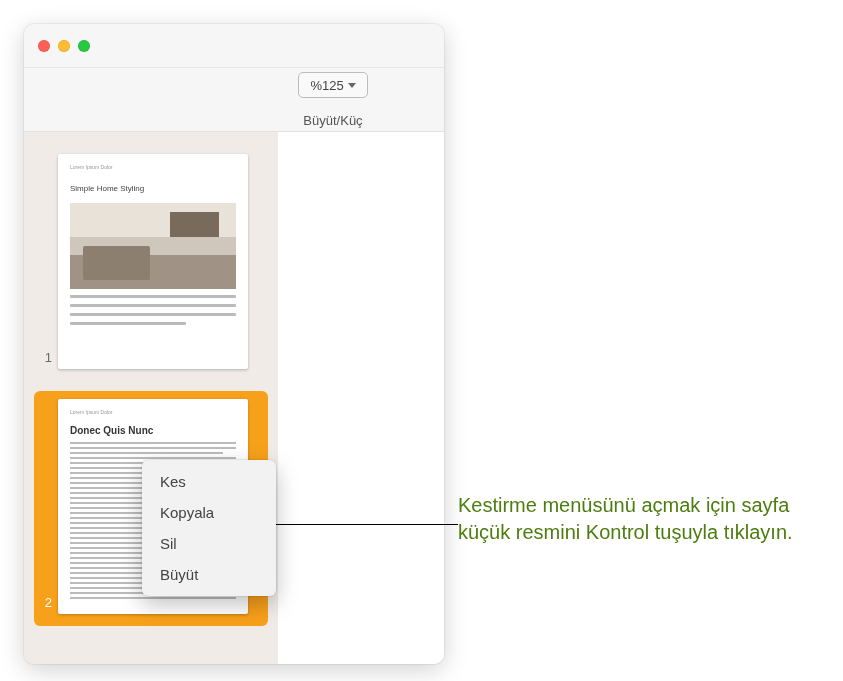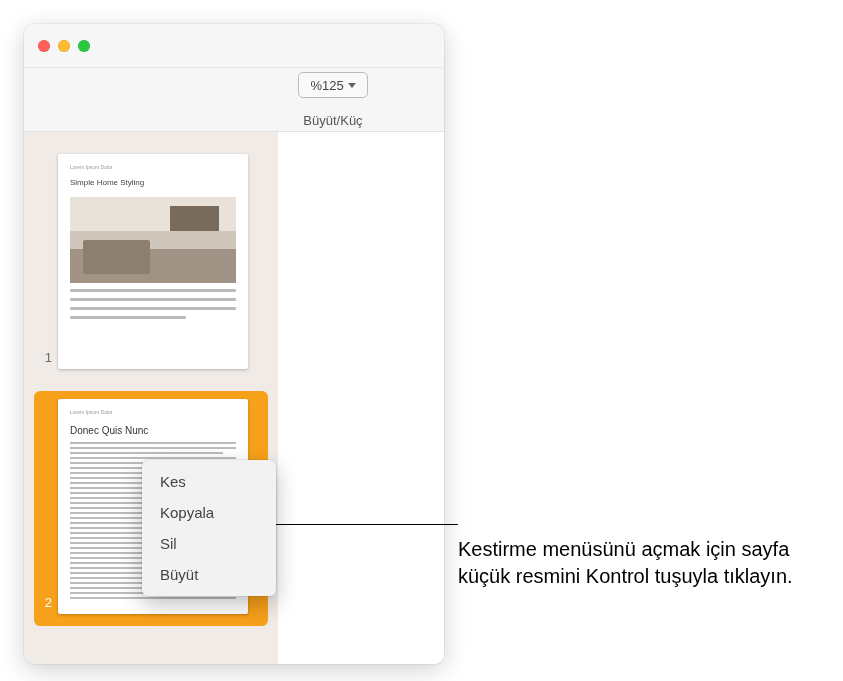--- a/index.html
+++ b/index.html
@@ -139,21 +139,21 @@
       padding: 10px 12px;
       display: flex;
       flex-direction: column;
       gap: 6px;
       overflow: hidden;
     }
     .thumb-header-text {
       font-size: 5px; color: #999;
     }
     .thumb-title-small {
-      font-size: 8px; color: #444; margin-top: 2px;
+      font-size: 8px; color: #444; margin-top: 8px;
     }
     .thumb-title-big {
       font-size: 14px; font-weight: 800; color: #111;
     }
     .thumb-img {
       width: 100%; height: 86px;
       background: linear-gradient(180deg, #e8e2d8 40%, #cfc7bb 40%, #cfc7bb 60%, #a09385 60%);
       position: relative;
       margin-top: 4px;
     }
@@ -161,21 +161,21 @@
       content: ""; position: absolute; left: 8%; top: 50%; width: 40%; height: 40%;
       background: #8c7f6f; border-radius: 2px;
     }
     .thumb-img::after {
       content: ""; position: absolute; right: 10%; top: 10%; width: 30%; height: 30%;
       background: #786b5c;
     }
     .thumb-para { height: 3px; background: #bbb; border-radius: 1px; }
     .thumb-para.short { width: 70%; }
     .thumb2-title {
-      font-size: 10px; font-weight: 400; color: #333; margin-top: 4px;
+      font-size: 10px; font-weight: 700; color: #333; margin-top: 4px;
     }
     .thumb2-lines { display: flex; flex-direction: column; gap: 3px; }
     .thumb2-line { height: 2px; background: #bbb; }
     .thumb2-line:nth-child(3n) { width: 92%; }
     .thumb2-line:nth-child(5n) { width: 85%; }
     .thumb2-line:nth-child(7n) { width: 96%; }
 
     .context-menu {
       position: absolute;
       left: 118px;
@@ -192,23 +192,22 @@
       font-size: 15px;
       color: #444;
       cursor: default;
     }
     .callout {
       position: absolute;
       left: 458px;
       top: 492px;
       font-size: 20px;
       line-height: 1.35;
-      color: #000000;
+      color: #4d7c0f;
       width: 360px;
-      margin-top: 44px;
     }
     .callout-line {
       position: absolute;
       left: 254px;
       top: 524px;
       width: 204px;
       height: 1px;
       background: #000;
     }
   </style>

